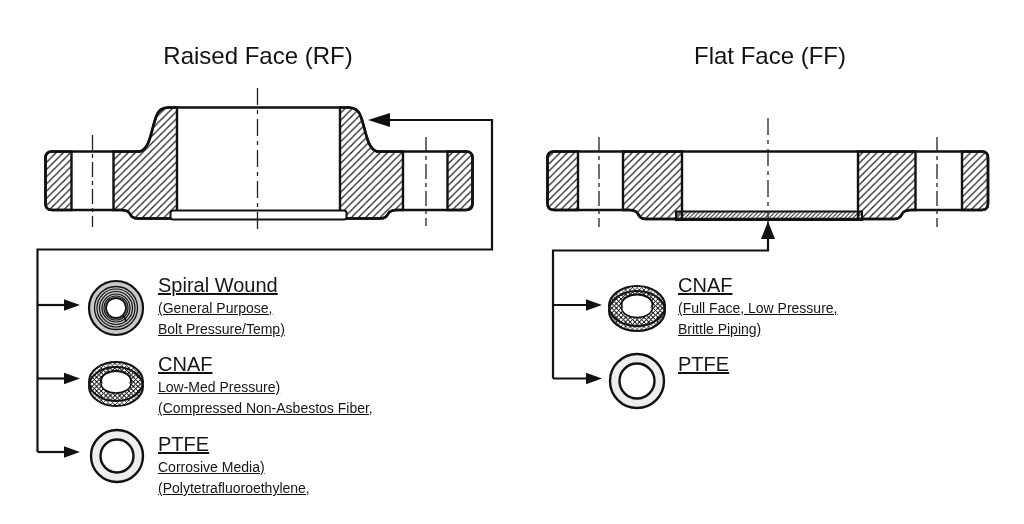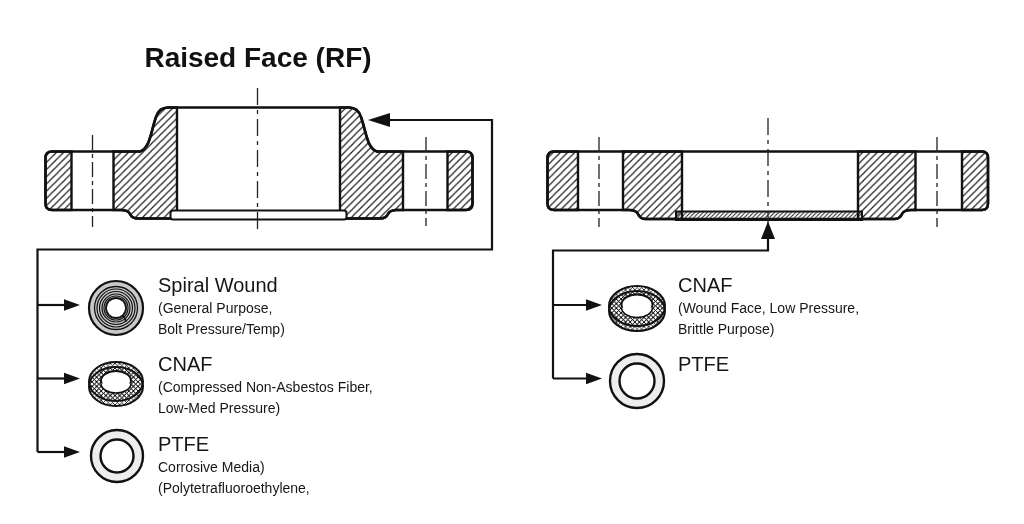--- a/index.html
+++ b/index.html
@@ -7,28 +7,28 @@
     position:relative;
     width:1024px;height:524px;
     background:#ffffff;
     font-family:"Liberation Sans", sans-serif;
     color:#111;
     overflow:hidden;
   }
   #drawing{position:absolute;left:0;top:0;}
   .title{
     position:absolute;
-    font-size:28px;
-    font-weight:bold;
+    font-size:24px;
+    font-weight:normal;
     text-align:center;
     letter-spacing:0px;
     color:#111;
     white-space:nowrap;
   }
-  .entry{position:absolute;white-space:nowrap;}
+  .entry{position:absolute;white-space:nowrap;text-decoration:underline;}
   .gname{
     font-size:20px;
     line-height:23.5px;
     color:#161616;
   }
   .gdesc{
     font-size:14px;
     line-height:21.5px;
     color:#161616;
   }
@@ -137,42 +137,43 @@
       <path d="M621.5,307.5 A15.5,10 0 0 0 652.5,307.5" fill="#ffffff" stroke="#111" stroke-width="1.6"></path>
     </g>
 
     <g>
       <circle cx="637" cy="381" r="27" fill="#ededed" stroke="#111" stroke-width="2.4"></circle>
       <circle cx="637" cy="381" r="17.5" fill="#ffffff" stroke="#111" stroke-width="2.4"></circle>
     </g>
   </svg>
 
   <div class="title" style="left:108px;top:42px;width:300px">Raised Face (RF)</div>
+  <div class="title" style="left:620px;top:42px;width:300px">Flat Face (FF)</div>
 
   <div class="entry" style="left:158px;top:274px">
     <div class="gname">Spiral Wound</div>
     <div class="gdesc">(General Purpose,</div>
     <div class="gdesc">Bolt Pressure/Temp)</div>
   </div>
 
   <div class="entry" style="left:158px;top:353px">
     <div class="gname">CNAF</div>
+    <div class="gdesc">Low-Med Pressure)</div>
     <div class="gdesc">(Compressed Non-Asbestos Fiber,</div>
-    <div class="gdesc">Low-Med Pressure)</div>
   </div>
 
   <div class="entry" style="left:158px;top:433px">
     <div class="gname">PTFE</div>
     <div class="gdesc">Corrosive Media)</div>
     <div class="gdesc">(Polytetrafluoroethylene,</div>
   </div>
 
   <div class="entry" style="left:678px;top:274px">
     <div class="gname">CNAF</div>
-    <div class="gdesc">(Wound Face, Low Pressure,</div>
-    <div class="gdesc">Brittle Purpose)</div>
+    <div class="gdesc">(Full Face, Low Pressure,</div>
+    <div class="gdesc">Brittle Piping)</div>
   </div>
 
   <div class="entry" style="left:678px;top:353px">
     <div class="gname">PTFE</div>
   </div>
 
 </div>
 
 </body></html>

